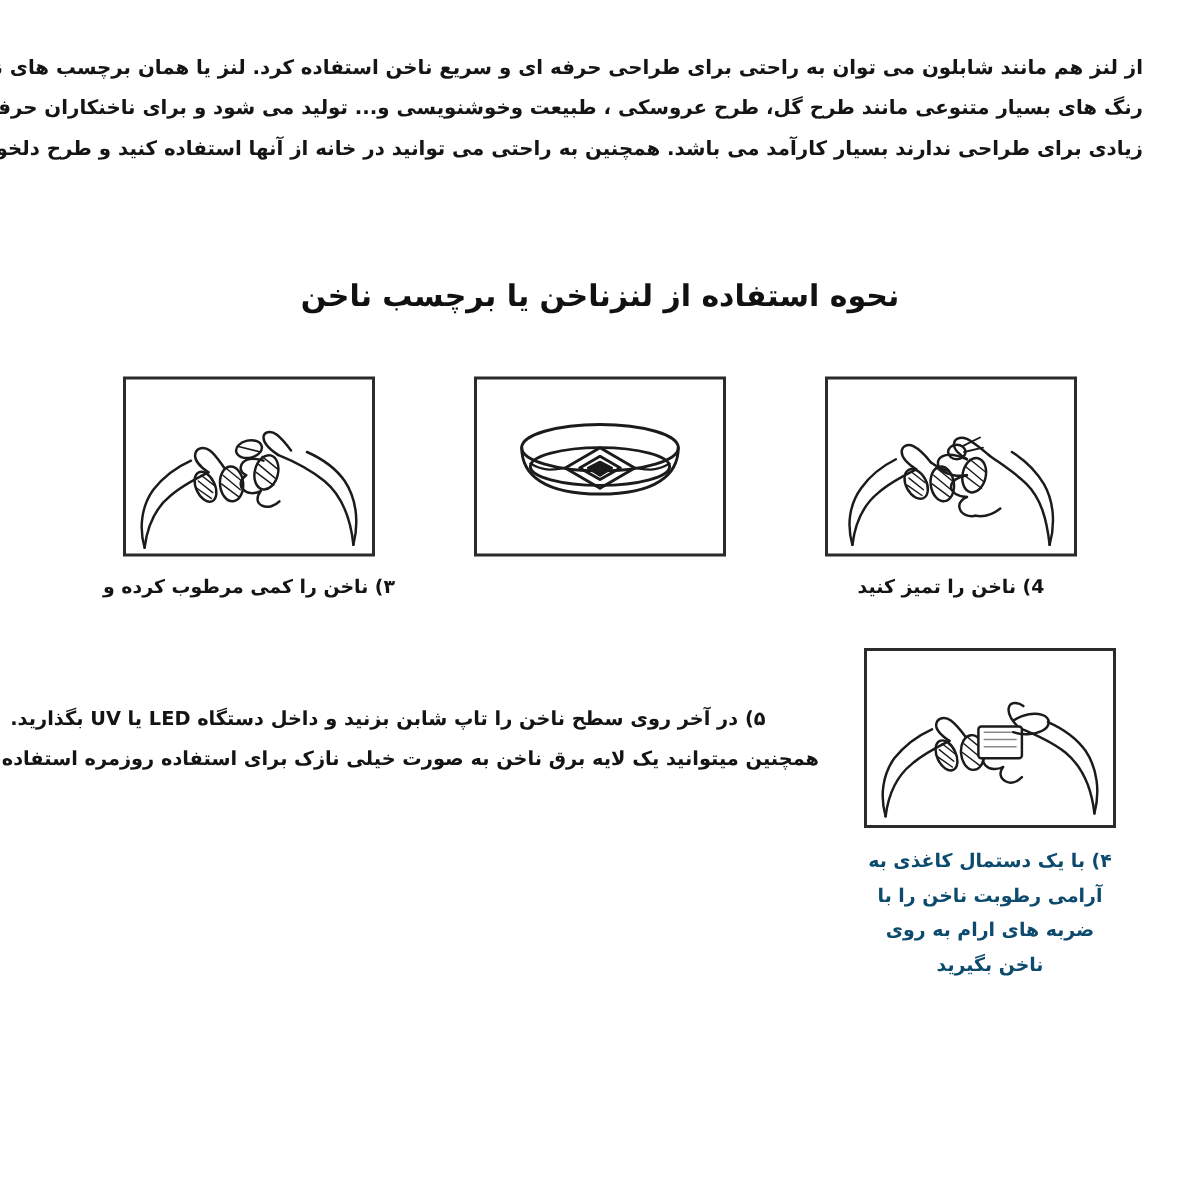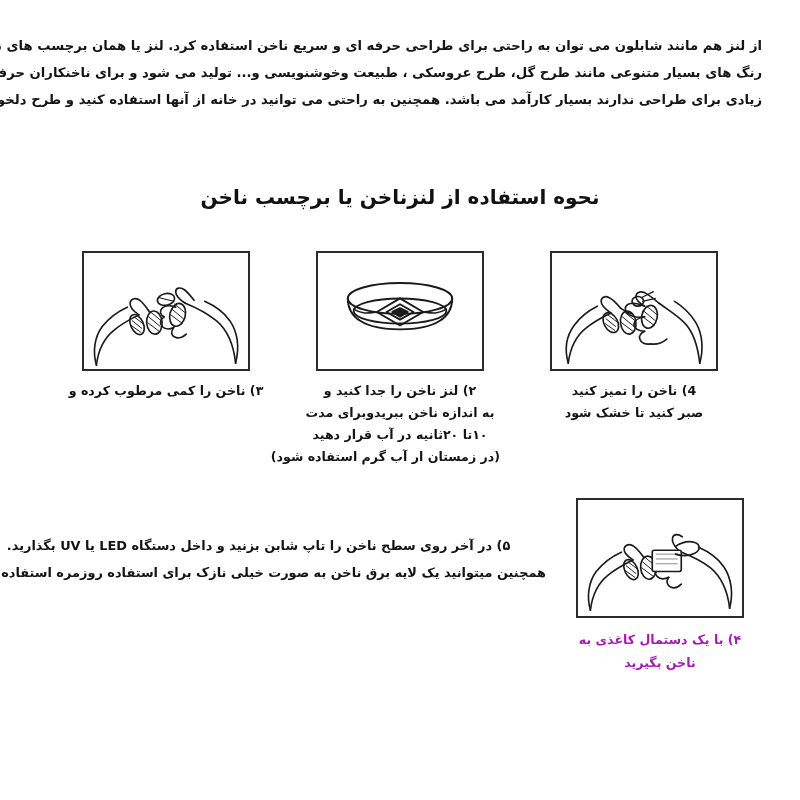--- a/index.html
+++ b/index.html
@@ -121,21 +121,21 @@
     color: #141414;
   }
   .bottom-left .bl { display: block; white-space: nowrap; }
 
   .caption-4 {
     direction: rtl;
     text-align: center;
     font-size: 12.6px;
     line-height: 23px;
     font-weight: 600;
-    color: #a21caf;
+    color: #0c4a6e;
     margin-top: 10px;
     width: 190px;
   }
   .caption-4 .cl { display: block; }
 </style>
 </head>
 <body>
 
 <div class="page">
 
@@ -175,46 +175,39 @@
           <path d="M72 66 L84 76 M71 72 L83 81 M74 61 L85 70" stroke-width="1"></path>
           <ellipse cx="100" cy="66" rx="8" ry="12" transform="rotate(12 100 66)"></ellipse>
           <path d="M94 60 L106 70 M93 66 L105 75 M97 55 L108 64" stroke-width="1"></path>
 
           <ellipse cx="88" cy="50" rx="6" ry="5"></ellipse>
           <path d="M92 46 L104 40 M93 50 L106 47" stroke-width="1.3"></path>
         </svg>
       </div>
       <div class="caption">
         <span class="cl">4) ناخن را تمیز کنید</span>
-        <span class="cl">صبر کنید تا خشک شود</span>
       </div>
     </div>
 
     <div class="cell">
       <div class="figure">
         <svg viewBox="0 0 168 120" xmlns="http://www.w3.org/2000/svg" fill="none" stroke="#1b1b1b" stroke-width="2" stroke-linecap="round" stroke-linejoin="round">
 
           <ellipse cx="84" cy="47" rx="54" ry="16"></ellipse>
           <path d="M30 47 C30 66 46 79 84 79 C122 79 138 66 138 47"></path>
 
           <ellipse cx="84" cy="60" rx="48" ry="13"></ellipse>
 
           <path d="M84 47 L108 61 L84 75 L60 61 Z"></path>
           <path d="M84 53 L98 61 L84 69 L70 61 Z"></path>
           <path d="M84 57 L92 61 L84 66 L76 61 Z" fill="#1b1b1b"></path>
 
           <path d="M36 58 C46 64 52 62 60 61" stroke-width="1.6"></path>
           <path d="M132 58 C122 64 116 62 108 61" stroke-width="1.6"></path>
         </svg>
-      </div>
-      <div class="caption">
-        <span class="cl">۲) لنز ناخن را جدا کنید و</span>
-        <span class="cl">به اندازه ناخن ببریدوبرای مدت</span>
-        <span class="cl">۱۰تا ۲۰ثانیه در آب قرار دهید</span>
-        <span class="cl">(در زمستان ار آب گرم استفاده شود)</span>
       </div>
     </div>
 
     <div class="cell">
       <div class="figure">
         <svg viewBox="0 0 168 120" xmlns="http://www.w3.org/2000/svg" fill="none" stroke="#1b1b1b" stroke-width="1.7" stroke-linecap="round" stroke-linejoin="round">
 
           <path d="M156 114 C154 95 148 80 136 70 C126 62 114 56 104 52"></path>
           <path d="M156 114 C160 98 158 82 150 70 C143 60 133 54 124 50"></path>
           <path d="M104 52 C98 48 94 44 94 40 C94 36 99 35 103 38 C107 41 110 45 113 49"></path>
@@ -266,20 +259,22 @@
           <path d="M66 64 L78 74 M65 70 L77 79 M68 59 L79 68" stroke-width="1"></path>
 
           <rect x="76" y="52" width="30" height="22" rx="2" fill="#ffffff"></rect>
           <path d="M80 56 L102 56 M80 61 L102 61 M80 66 L102 66" stroke-width="1" stroke="#8a8a8a"></path>
 
           <path d="M100 48 C106 44 114 42 120 44 C126 46 126 52 120 55 C114 58 106 58 100 56"></path>
         </svg>
       </div>
       <div class="caption-4">
         <span class="cl">۴) با یک دستمال کاغذی به</span>
+        <span class="cl">آرامی رطوبت ناخن را با</span>
+        <span class="cl">ضربه های ارام به روی</span>
         <span class="cl">ناخن بگیرید</span>
       </div>
     </div>
 
     <div class="bottom-left">
       <span class="bl">۵) در آخر روی سطح ناخن را تاپ شابن بزنید و داخل دستگاه LED یا UV بگذارید.</span>
       <span class="bl">همچنین میتوانید یک لایه برق ناخن به صورت خیلی نازک برای استفاده روزمره استفاده کنید</span>
     </div>
   </div>
 

